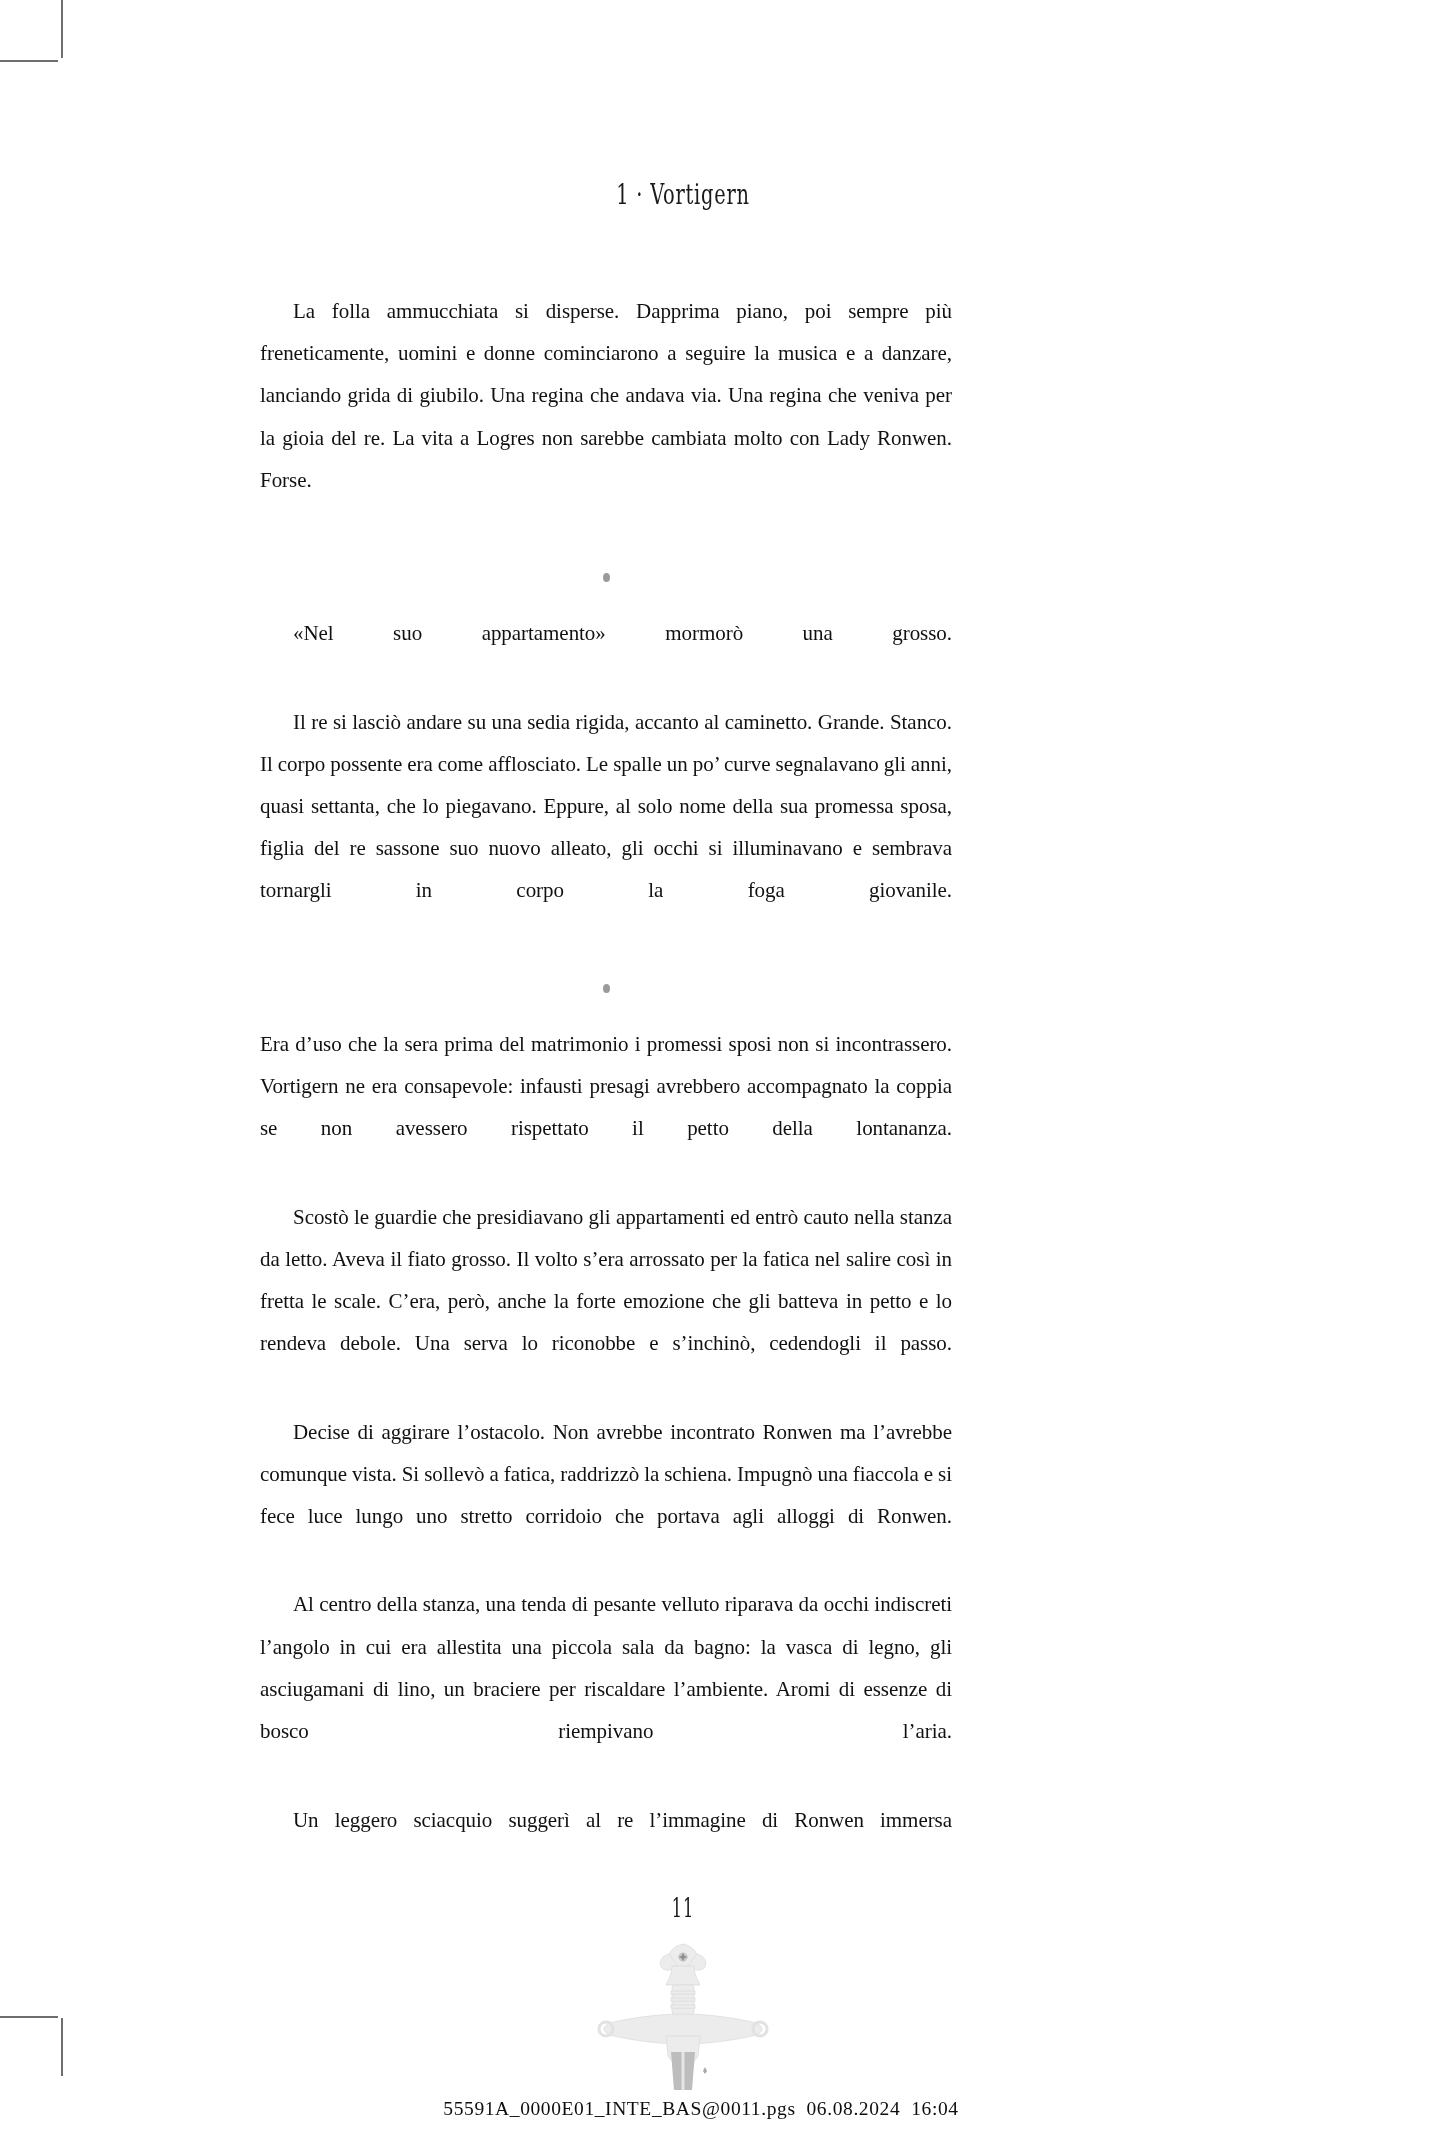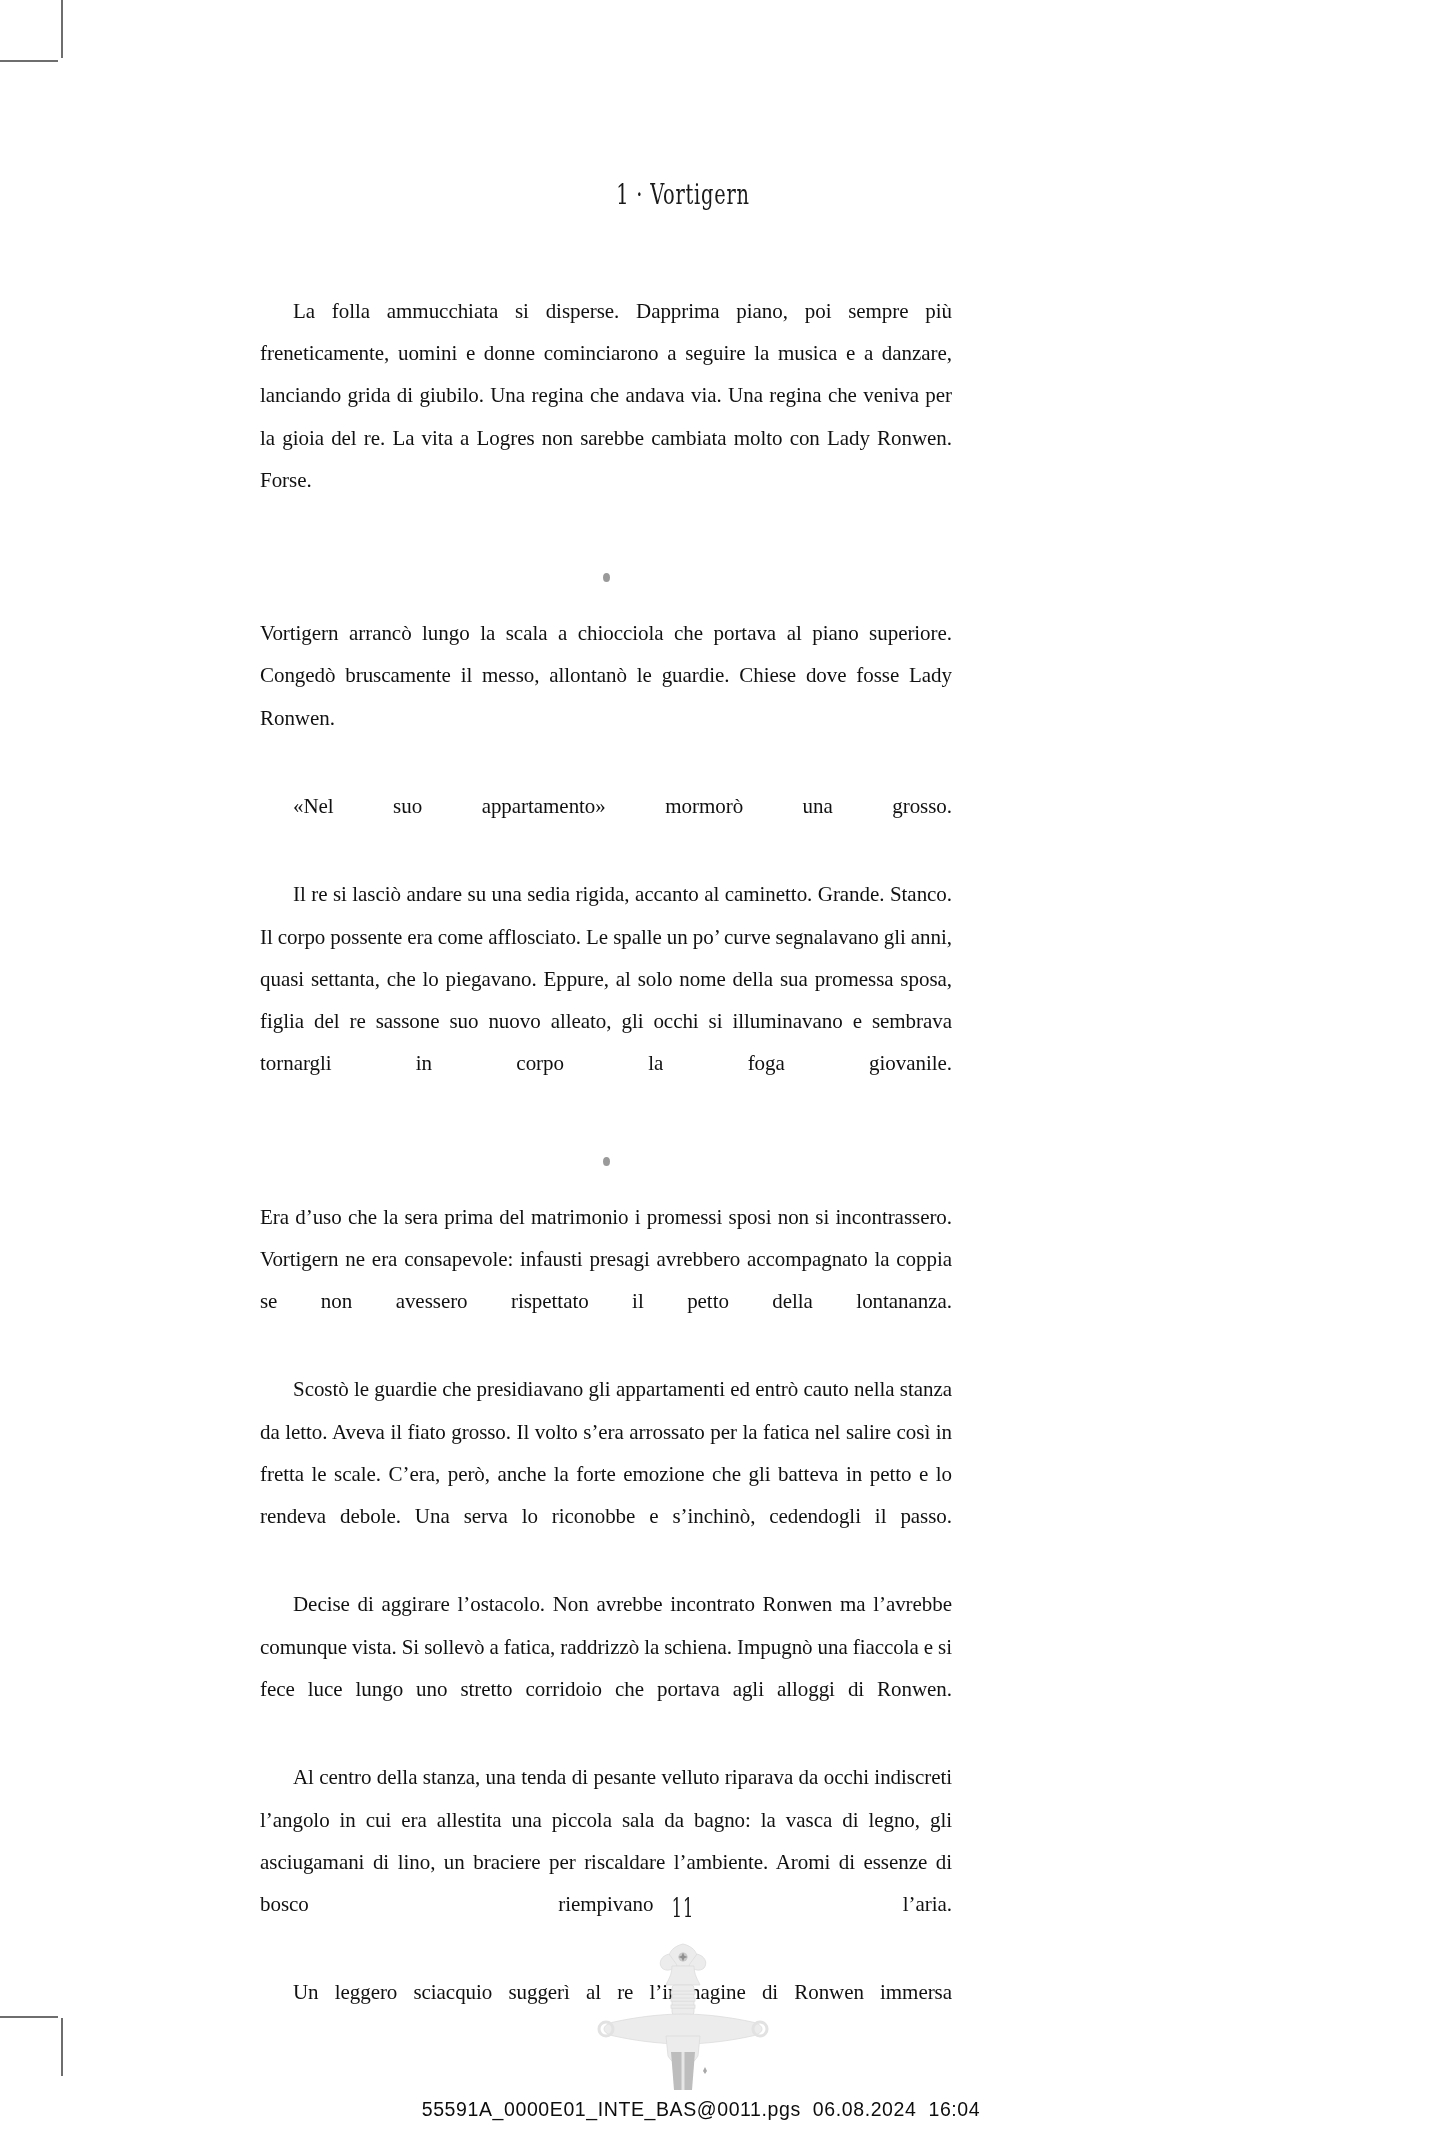--- a/index.html
+++ b/index.html
@@ -122,21 +122,21 @@
   }
   .ornament svg { display: block; width: 100%; height: 100%; }
 
   
   .slug {
     position: absolute;
     left: 0;
     right: 0;
     top: 2098px;
     text-align: center;
-    font-family: Liberation Sans, sans-serif;
+    font-family: Liberation Serif, serif;
     font-size: 19.5px;
     color: #0d0d0d;
     letter-spacing: 0.6px;
     white-space: pre;
     margin-left: 36px;
   }
 </style>
 </head>
 <body>
 
@@ -154,21 +154,20 @@
   <div class="running-head">1 · Vortigern</div>
 
   <div class="text-block">
 
     <p class="para indent">La folla ammucchiata si disperse. Dapprima piano, poi sempre più freneticamente, uomini e donne cominciarono a seguire la musica e a danzare, lanciando grida di giubilo. Una regina che andava via. Una regina che veniva per la gioia del re. La vita a Logres non sarebbe cam­biata molto con Lady Ronwen. Forse.</p>
 
     <div class="divider">
       <span class="dot"></span>
     </div>
 
-    <p class="para flush">Vortigern arrancò lungo la scala a chiocciola che portava al piano superiore. Congedò bruscamente il messo, allontanò le guardie. Chie­se dove fosse Lady Ronwen.</p>
     <p class="para indent">«Nel suo appartamento» mormorò una grosso.</p>
     <p class="para indent">Il re si lasciò andare su una sedia rigida, accanto al caminetto. Grande. Stanco. Il corpo possente era come afflosciato. Le spalle un po’ curve segnalavano gli anni, quasi settanta, che lo piegavano. Eppure, al solo nome della sua promessa sposa, figlia del re sassone suo nuovo alleato, gli occhi si illuminavano e sembrava tornargli in corpo la foga giovanile.</p>
 
     <div class="divider">
       <span class="dot"></span>
     </div>
 
     <p class="para flush">Era d’uso che la sera prima del matrimonio i promessi sposi non si incontrassero. Vortigern ne era consapevole: infausti presagi avreb­bero accompagnato la coppia se non avessero rispettato il petto della lontananza.</p>
     <p class="para indent">Scostò le guardie che presidiavano gli appartamenti ed entrò cau­to nella stanza da letto. Aveva il fiato grosso. Il volto s’era arrossato per la fatica nel salire così in fretta le scale. C’era, però, anche la forte emozione che gli batteva in petto e lo rendeva debole. Una serva lo riconobbe e s’inchinò, cedendogli il passo.</p>
     <p class="para indent">Decise di aggirare l’ostacolo. Non avrebbe incontrato Ronwen ma l’avrebbe comunque vista. Si sollevò a fatica, raddrizzò la schiena. Impugnò una fiaccola e si fece luce lungo uno stretto corridoio che portava agli alloggi di Ronwen.</p>

